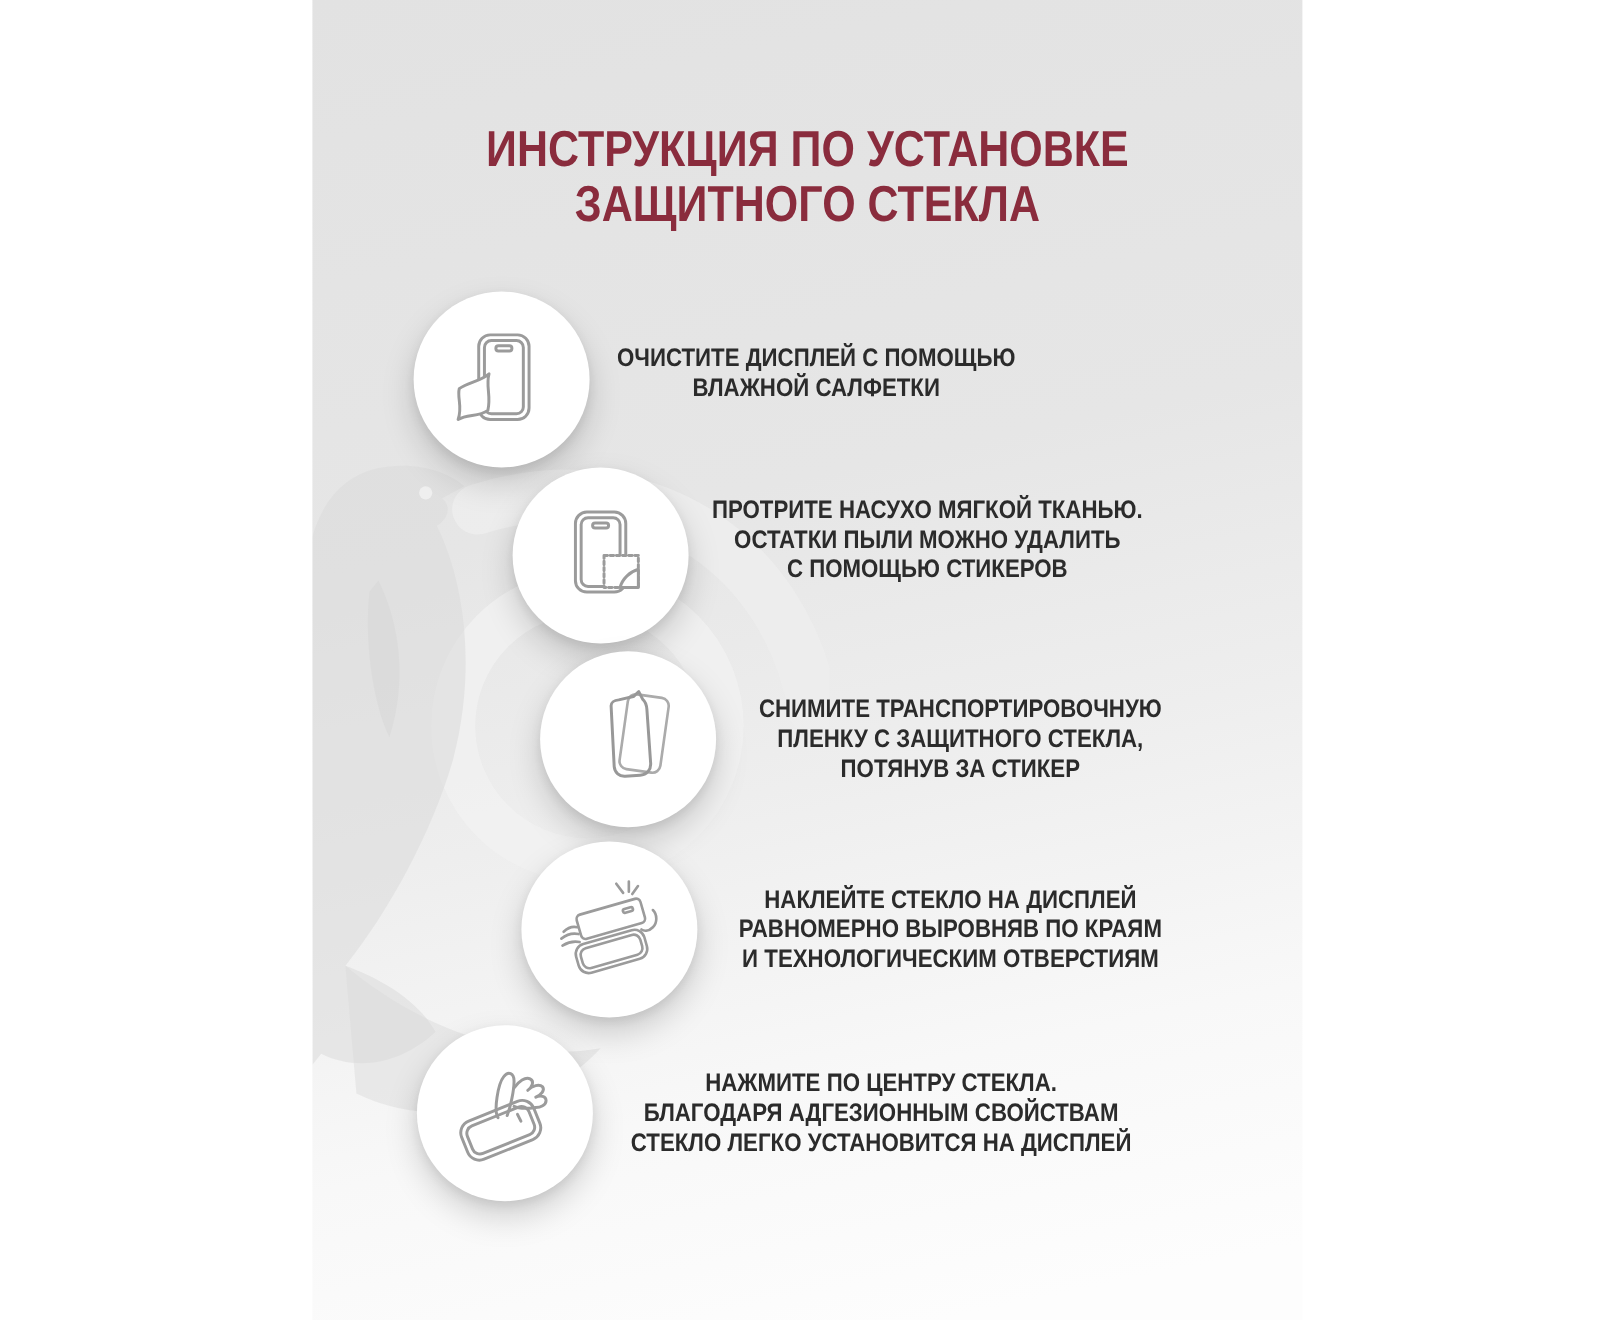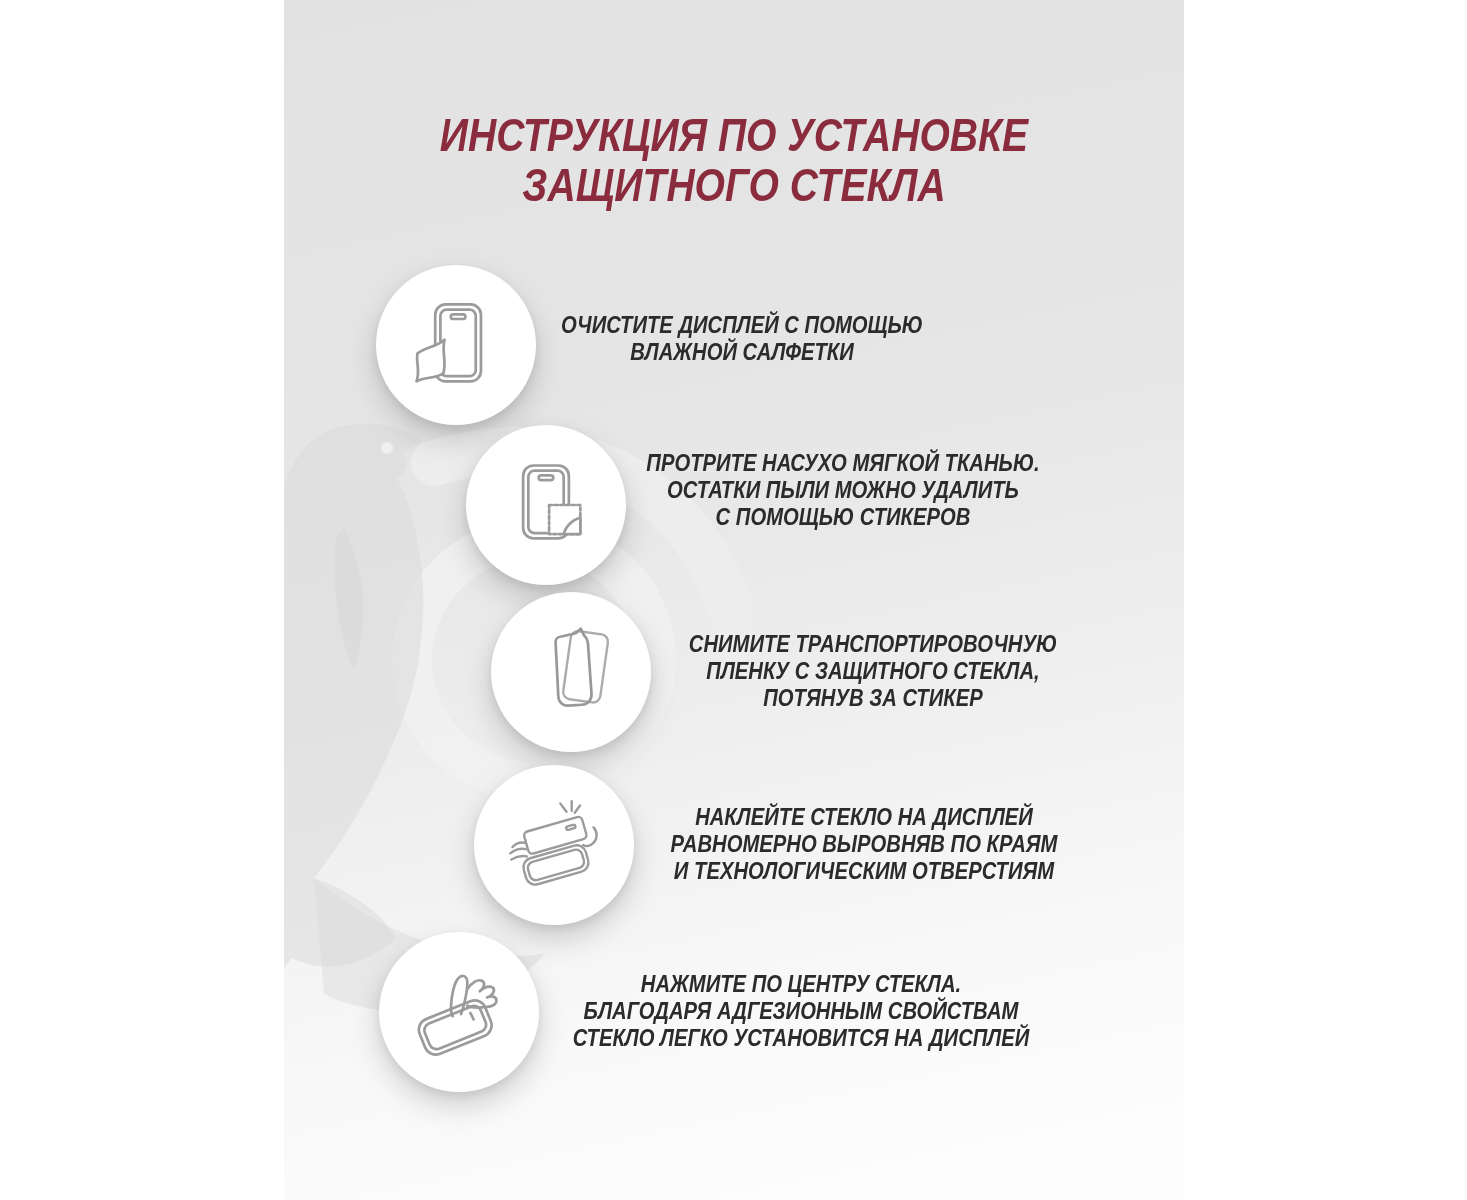--- a/index.html
+++ b/index.html
@@ -4,21 +4,20 @@
 <style>
   html,body{margin:0;padding:0;}
   body{
     width:1467px;height:1200px;background:#ffffff;overflow:hidden;
     font-family:"Liberation Sans","DejaVu Sans",sans-serif;
   }
   .card{
     position:relative;width:900px;height:1200px;margin:0 auto;
     background:linear-gradient(168deg,#e2e2e2 0%,#e6e6e6 38%,#eeeeee 58%,#f8f8f8 78%,#fdfdfd 95%);
     overflow:hidden;
-    font-style:italic;
   }
   .watermark{position:absolute;left:0;top:408px;z-index:0;}
   .title{
     position:absolute;top:110px;left:0;width:100%;z-index:2;margin:0;
     text-align:center;color:#8a2c3d;font-size:46px;font-weight:700;
     line-height:50px;transform:scaleX(0.85);transform-origin:50% 0;
   }
   .title span{display:block;}
   .circle{
     position:absolute;width:160px;height:160px;border-radius:50%;background:#ffffff;

